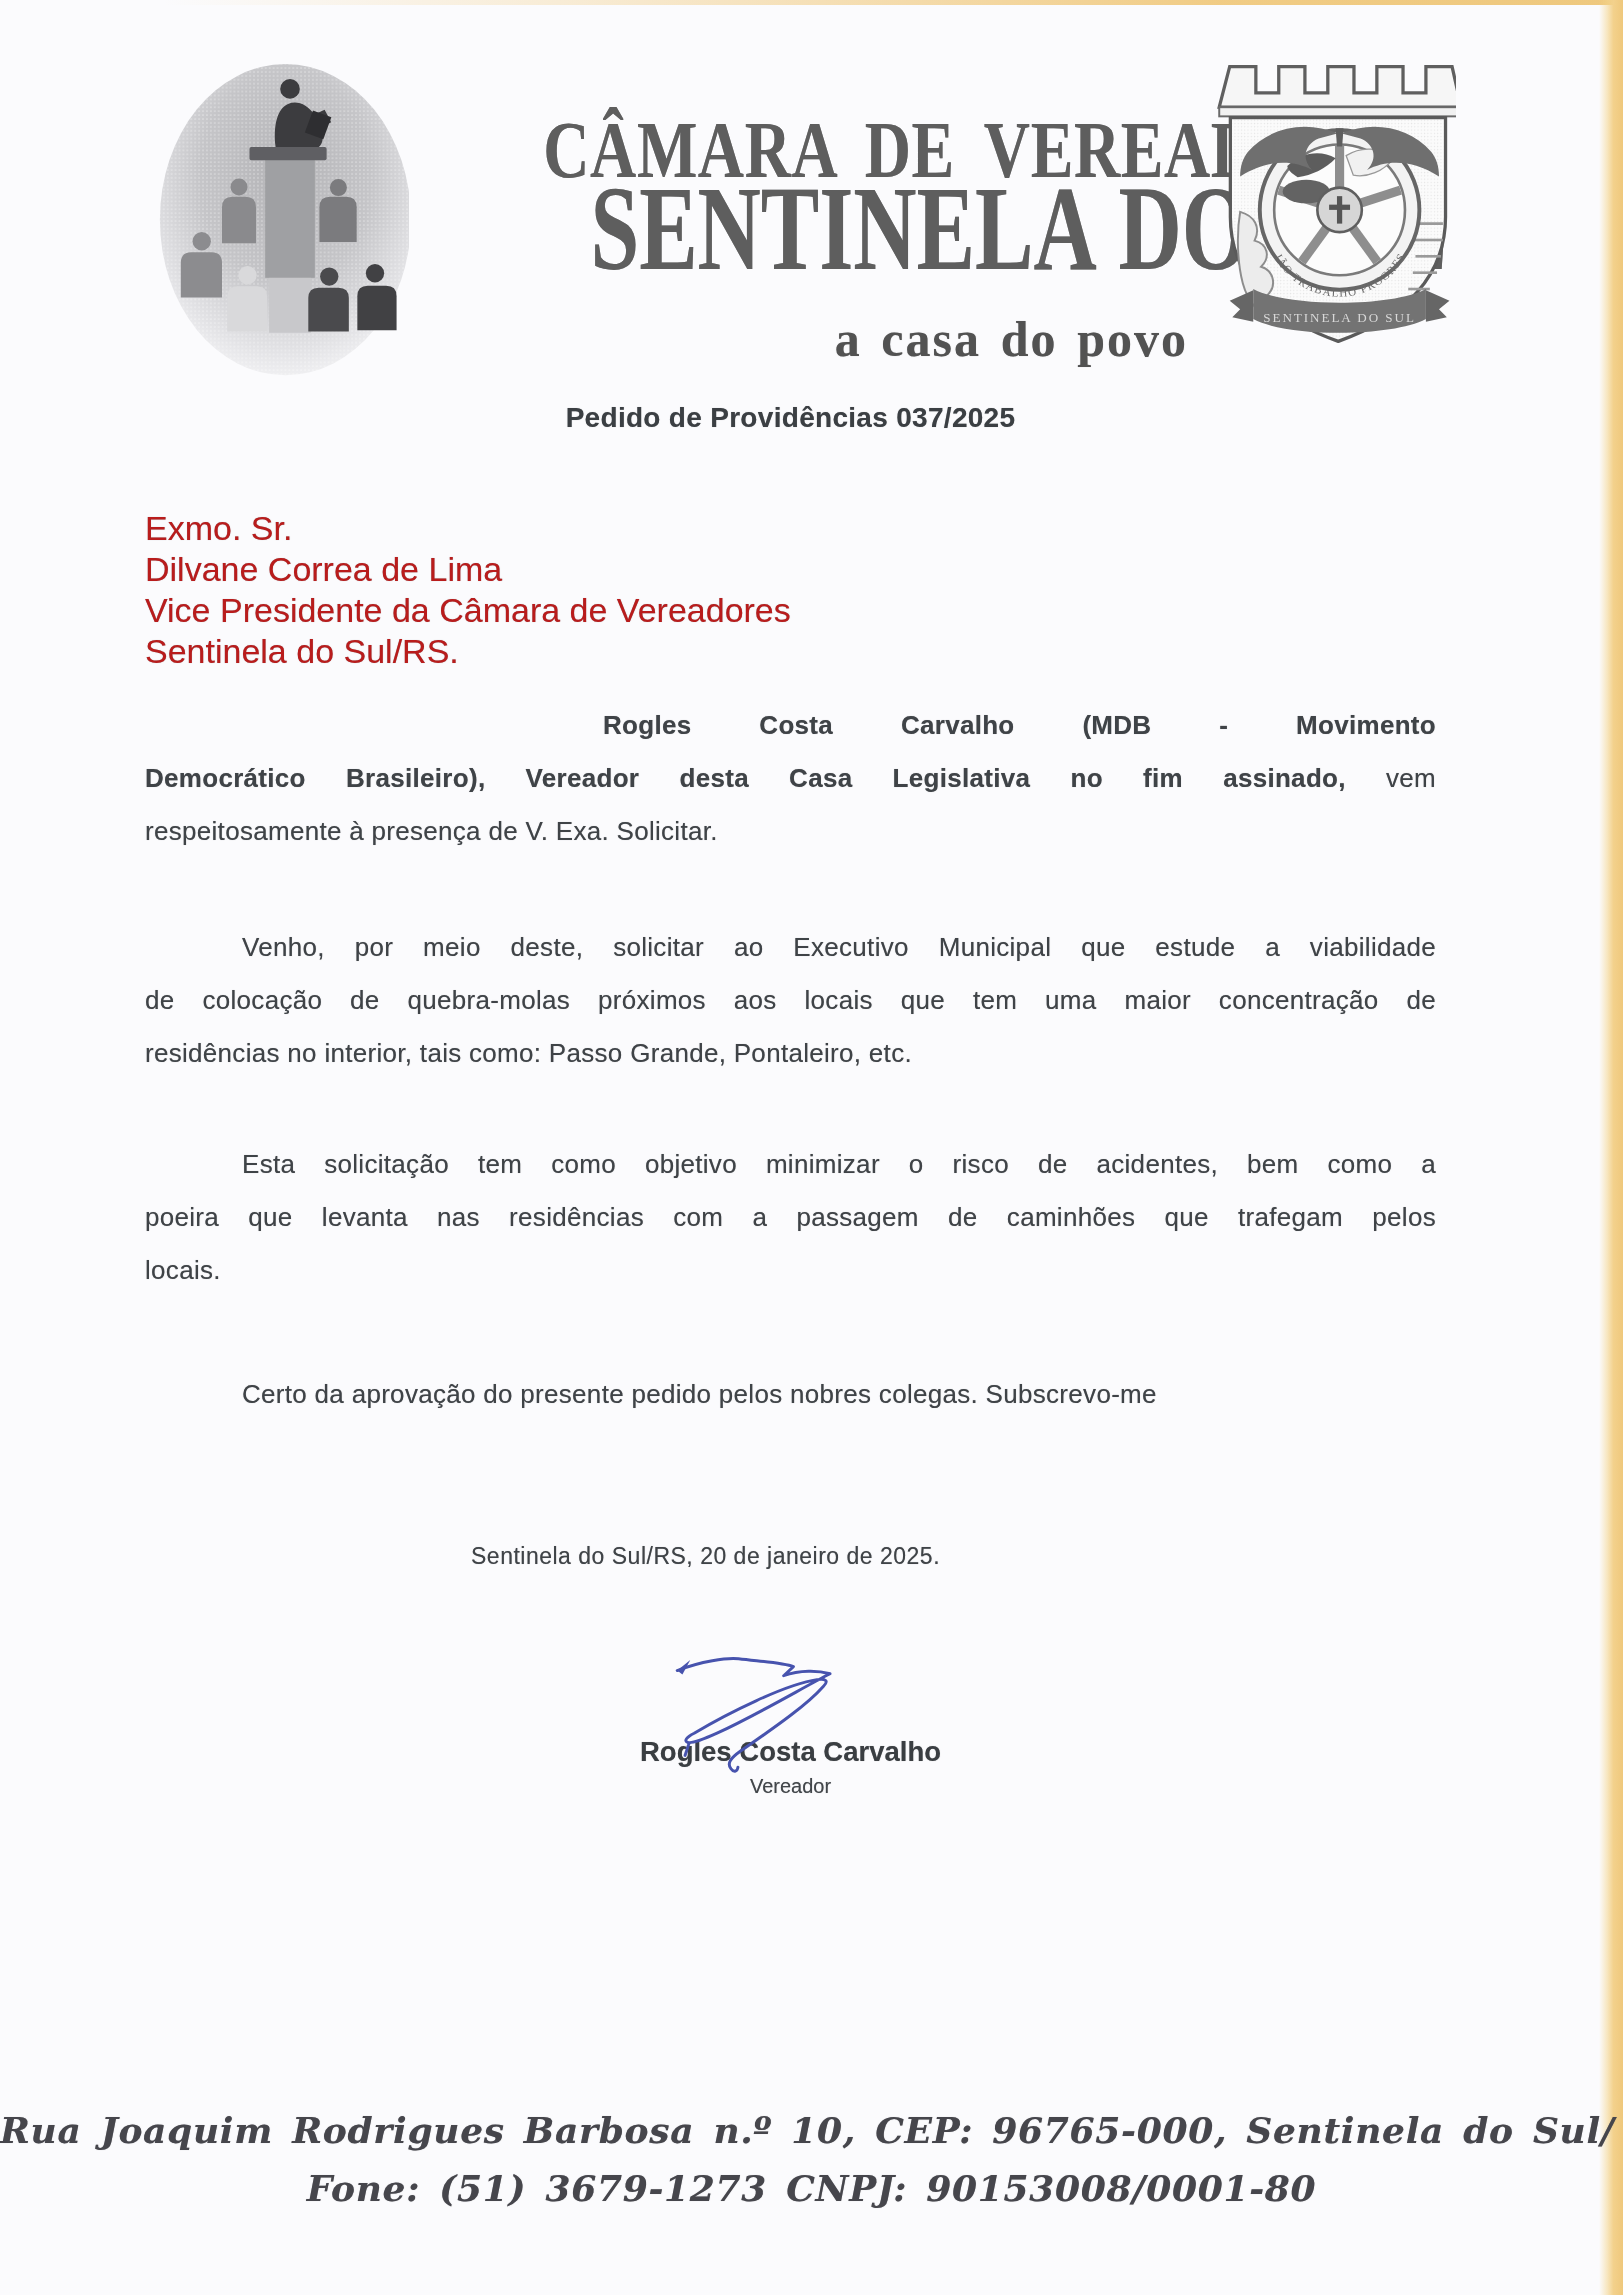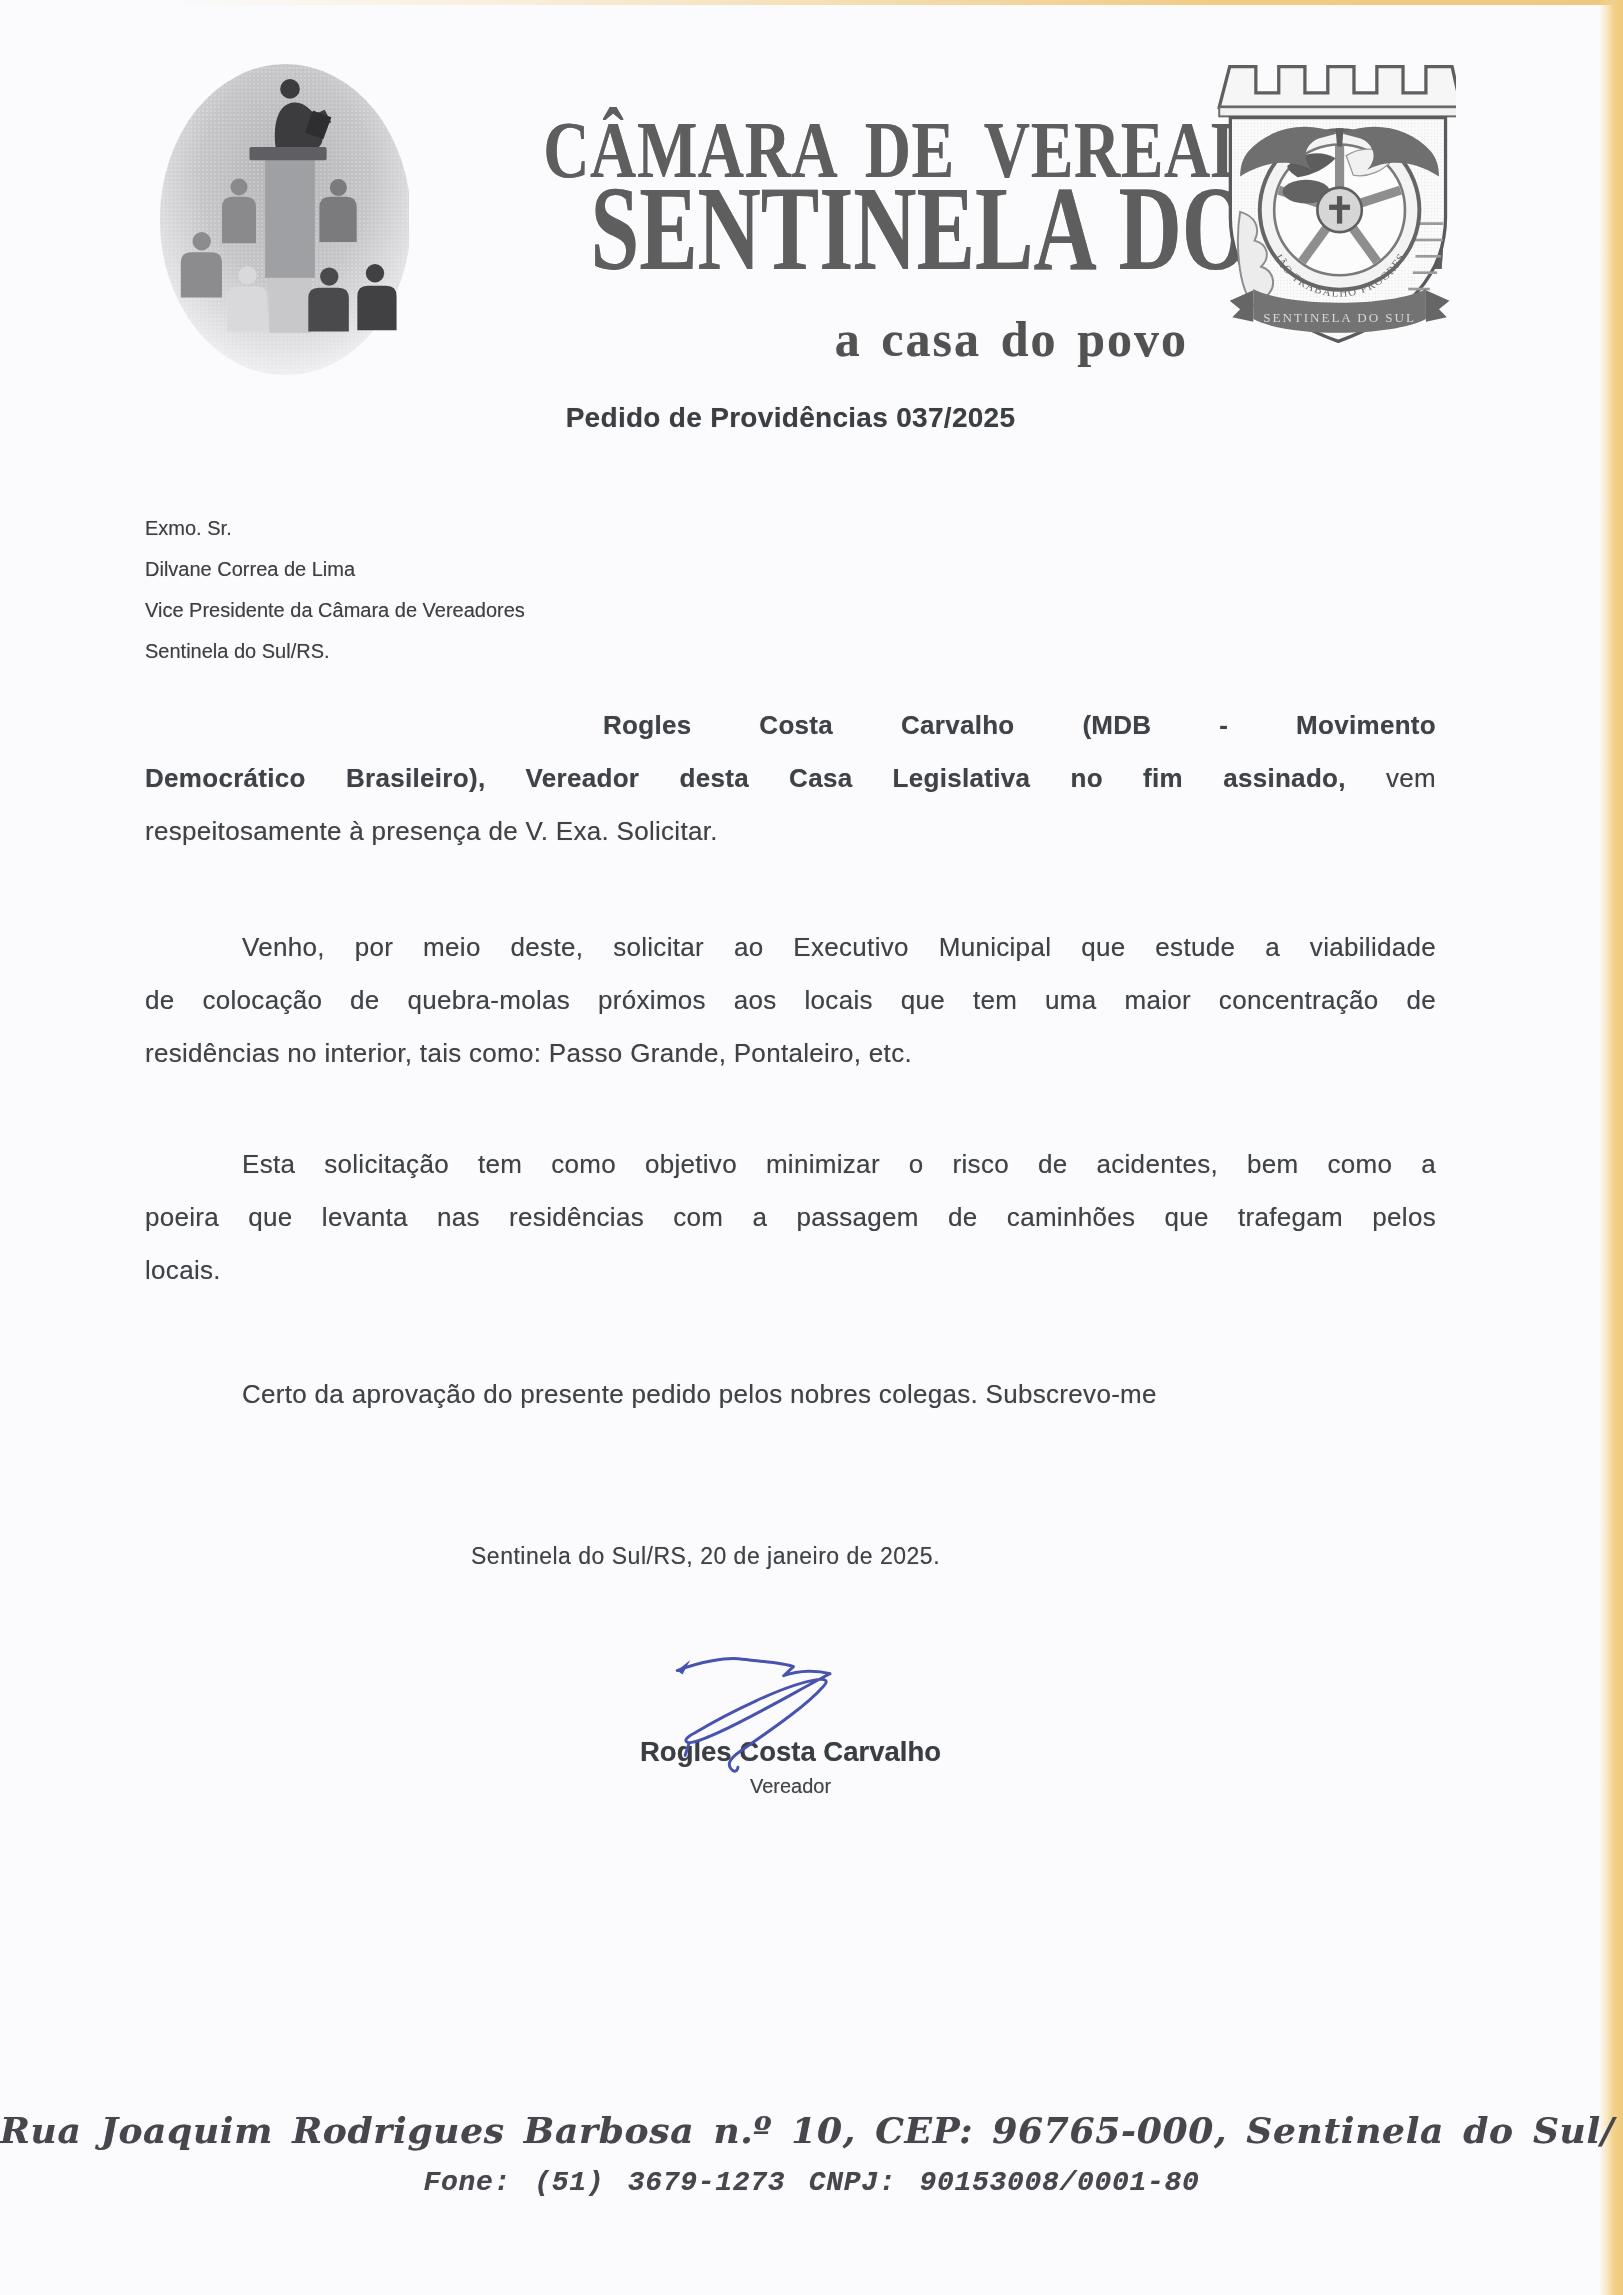--- a/index.html
+++ b/index.html
@@ -41,36 +41,36 @@
     white-space:nowrap;
   }
   .just{white-space:normal;text-align:justify;text-align-last:justify;}
   .tab{display:inline-block;height:0.7px;}
   .b{font-weight:700;}
   #title{
     position:absolute;text-align:center;
     font-size:28px;font-weight:700;color:#3b3f43;letter-spacing:0.3px;
     text-shadow:0 0 0.7px rgba(59,63,67,.5);
   }
-  .addr{font-size:20px;line-height:41px;color:#404040;text-shadow:0 0 0.7px rgba(63,67,71,.5);}
+  .addr{font-size:34px;line-height:41px;color:#b91c1c;text-shadow:0 0 0.7px rgba(63,67,71,.5);}
   #dateline{
     position:absolute;font-size:23px;letter-spacing:0.5px;color:#3f4347;
     text-shadow:0 0 0.7px rgba(63,67,71,.5);white-space:nowrap;
   }
   #sig-name{font-size:27.5px;font-weight:700;color:#3a3e42;text-shadow:0 0 0.7px rgba(58,62,66,.5);}
   #sig-role{font-size:20px;color:#42464a;margin-top:6.5px;text-shadow:0 0 0.7px rgba(63,67,71,.5);}
   
   .footer-line{
     position:absolute;left:0;width:1623px;text-align:center;
     font-family:"DejaVu Serif",serif;font-style:italic;font-weight:600;
     color:#46464c;letter-spacing:0.7px;word-spacing:5.9px;
     text-shadow:0 0 0.7px rgba(70,70,76,.5);white-space:nowrap;
   }
   #footer-address{top:2109px;font-size:36px;}
-  #footer-contact{top:2167px;font-size:28px;font-family:Liberation Mono, monospace;}
+  #footer-contact{top:2167px;font-size:36px;}
 </style>
 </head>
 <body>
 
 <div id="page">
 
   <div id="top-edge"></div>
   <div id="right-edge"></div>
 
   <div class="abs" style="left:0;top:0;width:1623px;height:380px;">

